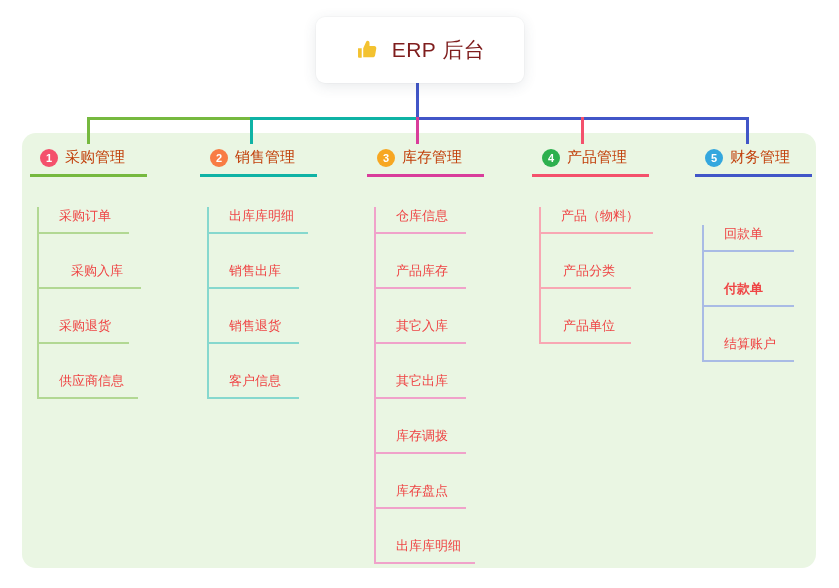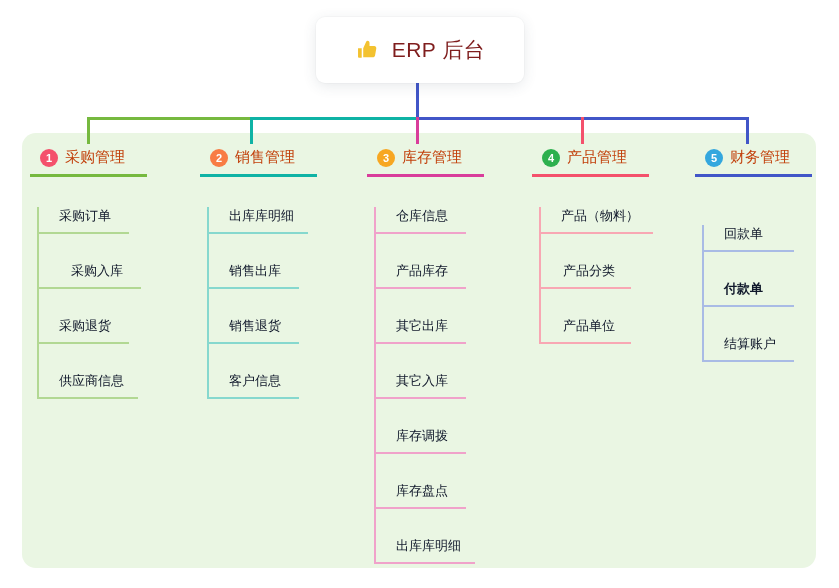--- a/index.html
+++ b/index.html
@@ -41,21 +41,21 @@
   .children{
     margin-left:7px;
     border-left:2px solid #ccc;
     width:max-content;
   }
   .child{
     margin-top:28px;
     padding:0 14px 8px 20px;
     border-bottom:2px solid #ccc;
     width:max-content;min-width:56px;
-    font-size:13px;line-height:17px;color:#0f172a;white-space:nowrap;
+    font-size:13px;line-height:17px;color:#ef4444;white-space:nowrap;
   }
   .child:first-child{margin-top:30px;}
 </style>
 </head>
 <body style="background: rgb(255, 255, 255);">
 
 <div id="canvas">
   <div id="panel" style="background: rgb(234, 246, 227);"></div>
 
   <div id="connectors">
@@ -106,22 +106,22 @@
         </div>
       </div>
       <div class="branch" style="left: 367px;">
         <div class="branch-header" style="border-bottom-color: rgb(217, 61, 155);">
           <span class="badge" style="background: rgb(247, 167, 34);">3</span>
           <span class="branch-title">库存管理</span>
         </div>
         <div class="children" style="border-left-color: rgb(240, 162, 202);">
           <div class="child" style="border-bottom-color: rgb(240, 162, 202);">仓库信息</div>
           <div class="child" style="border-bottom-color: rgb(240, 162, 202);">产品库存</div>
+          <div class="child" style="border-bottom-color: rgb(240, 162, 202);">其它入库</div>
           <div class="child" style="border-bottom-color: rgb(240, 162, 202);">其它出库</div>
-          <div class="child" style="border-bottom-color: rgb(240, 162, 202);">其它入库</div>
           <div class="child" style="border-bottom-color: rgb(240, 162, 202);">库存调拨</div>
           <div class="child" style="border-bottom-color: rgb(240, 162, 202);">库存盘点</div>
           <div class="child" style="border-bottom-color: rgb(240, 162, 202);">出库库明细</div>
         </div>
       </div>
       <div class="branch" style="left: 532px;">
         <div class="branch-header" style="border-bottom-color: rgb(244, 81, 108);">
           <span class="badge" style="background: rgb(45, 176, 78);">4</span>
           <span class="branch-title">产品管理</span>
         </div>

